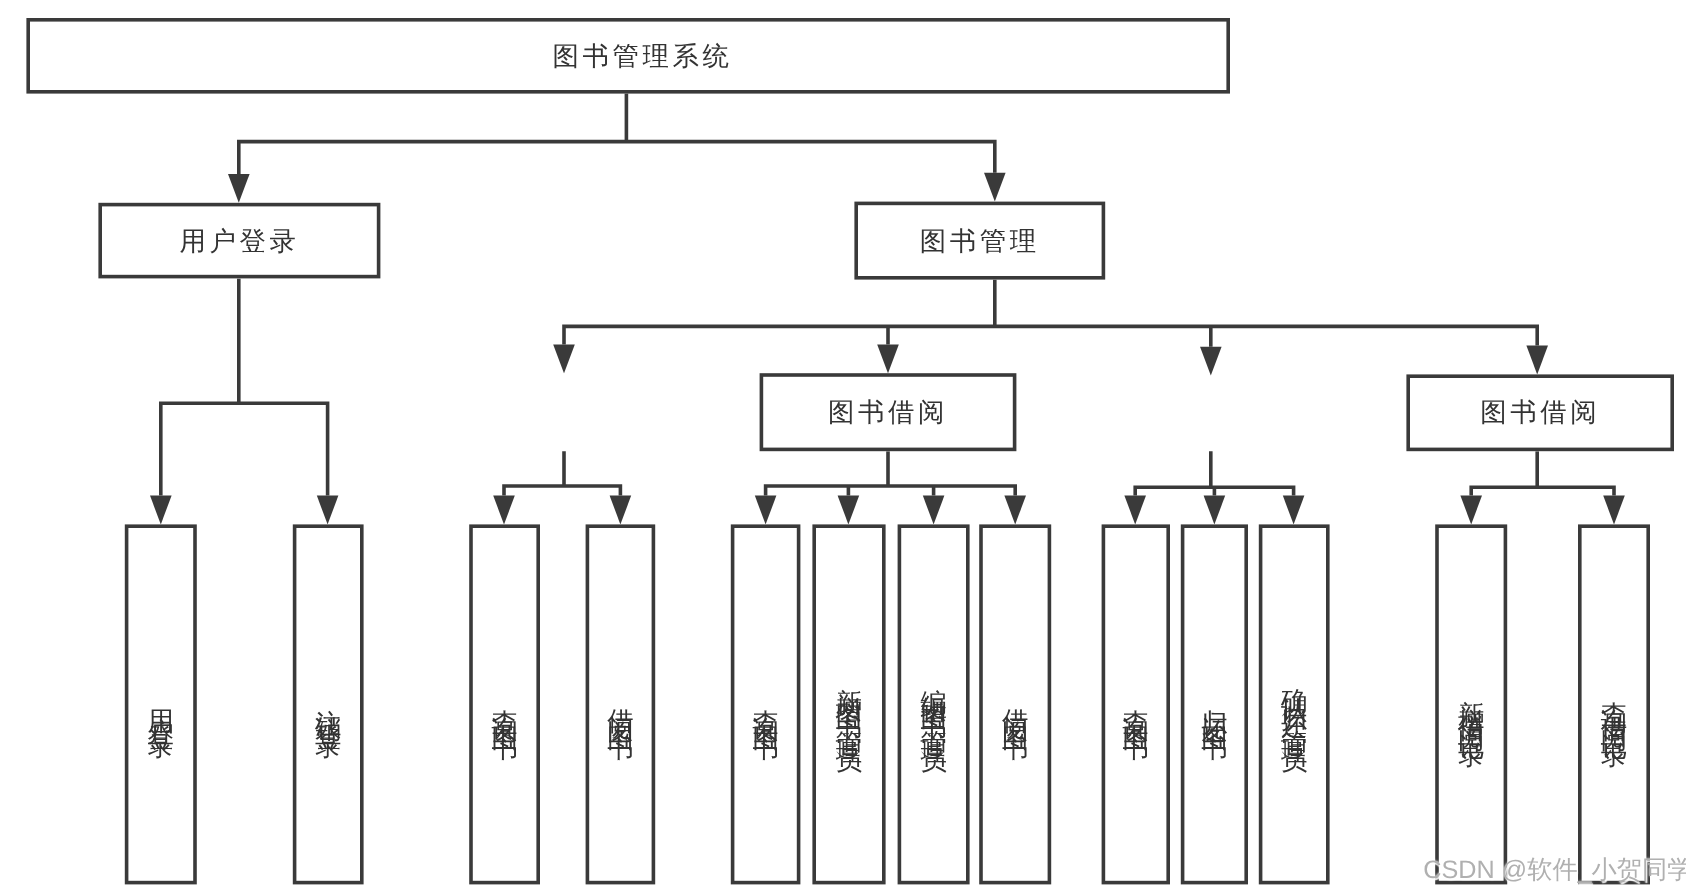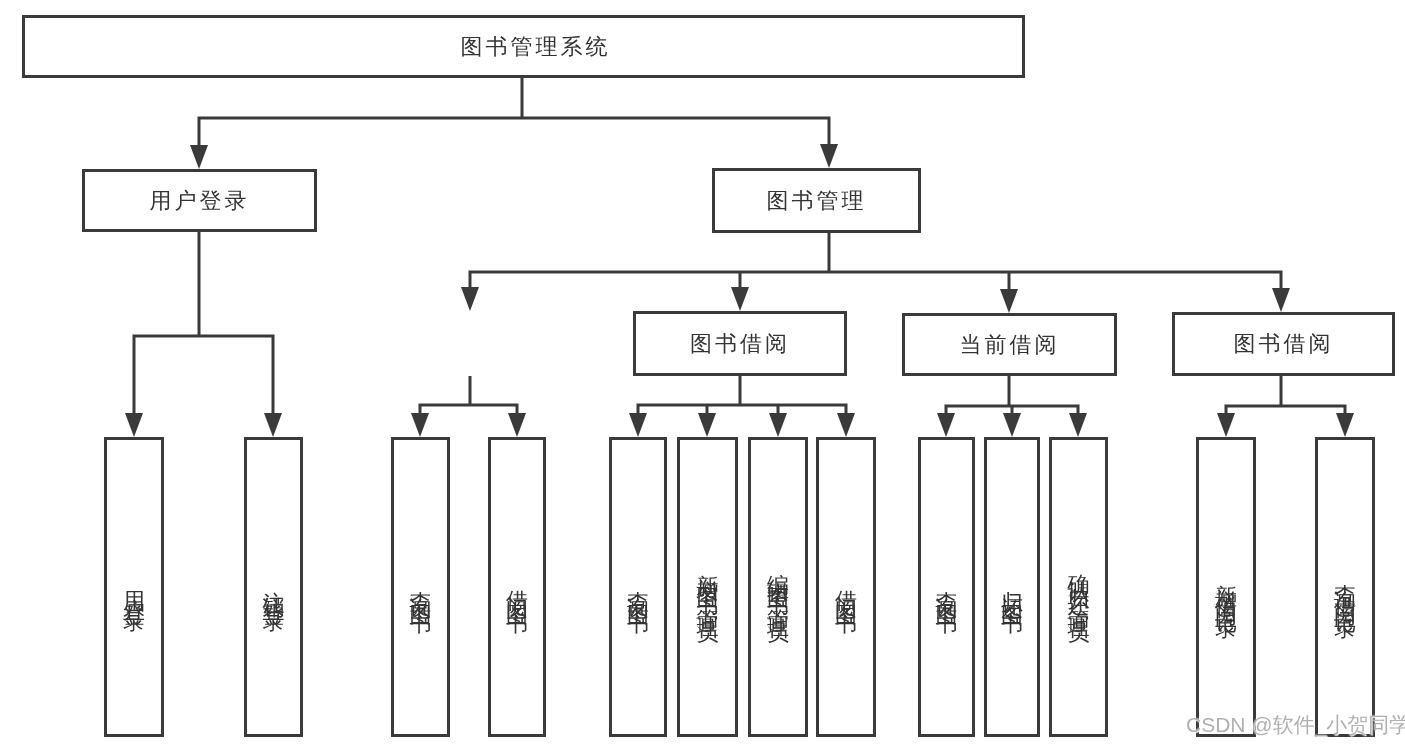--- a/index.html
+++ b/index.html
@@ -125,23 +125,20 @@
   <div class="node h" style="left:82px; top:169px; width:235px; height:63px;">
     <span class="lbl">用户登录</span>
   </div>
   <div class="node h" style="left:712px; top:168px; width:209px; height:65px;">
     <span class="lbl">图书管理</span>
   </div>
 
   <div class="node h" style="left:633px; top:311px; width:214px; height:65px;">
     <span class="lbl">图书借阅</span>
   </div>
-  <div class="node h" style="left:902px; top:313px; width:215px; height:63px;">
-    <span class="lbl">当前借阅</span>
-  </div>
   <div class="node h" style="left:1172px; top:312px; width:223px; height:64px;">
     <span class="lbl">图书借阅</span>
   </div>
 
   <div class="node v" style="left:104px; top:437px; width:60px; height:300px;">
     <span class="lbl">用户登录</span>
   </div>
   <div class="node v" style="left:244px; top:437px; width:59px; height:300px;">
     <span class="lbl">注销登录</span>
   </div>

